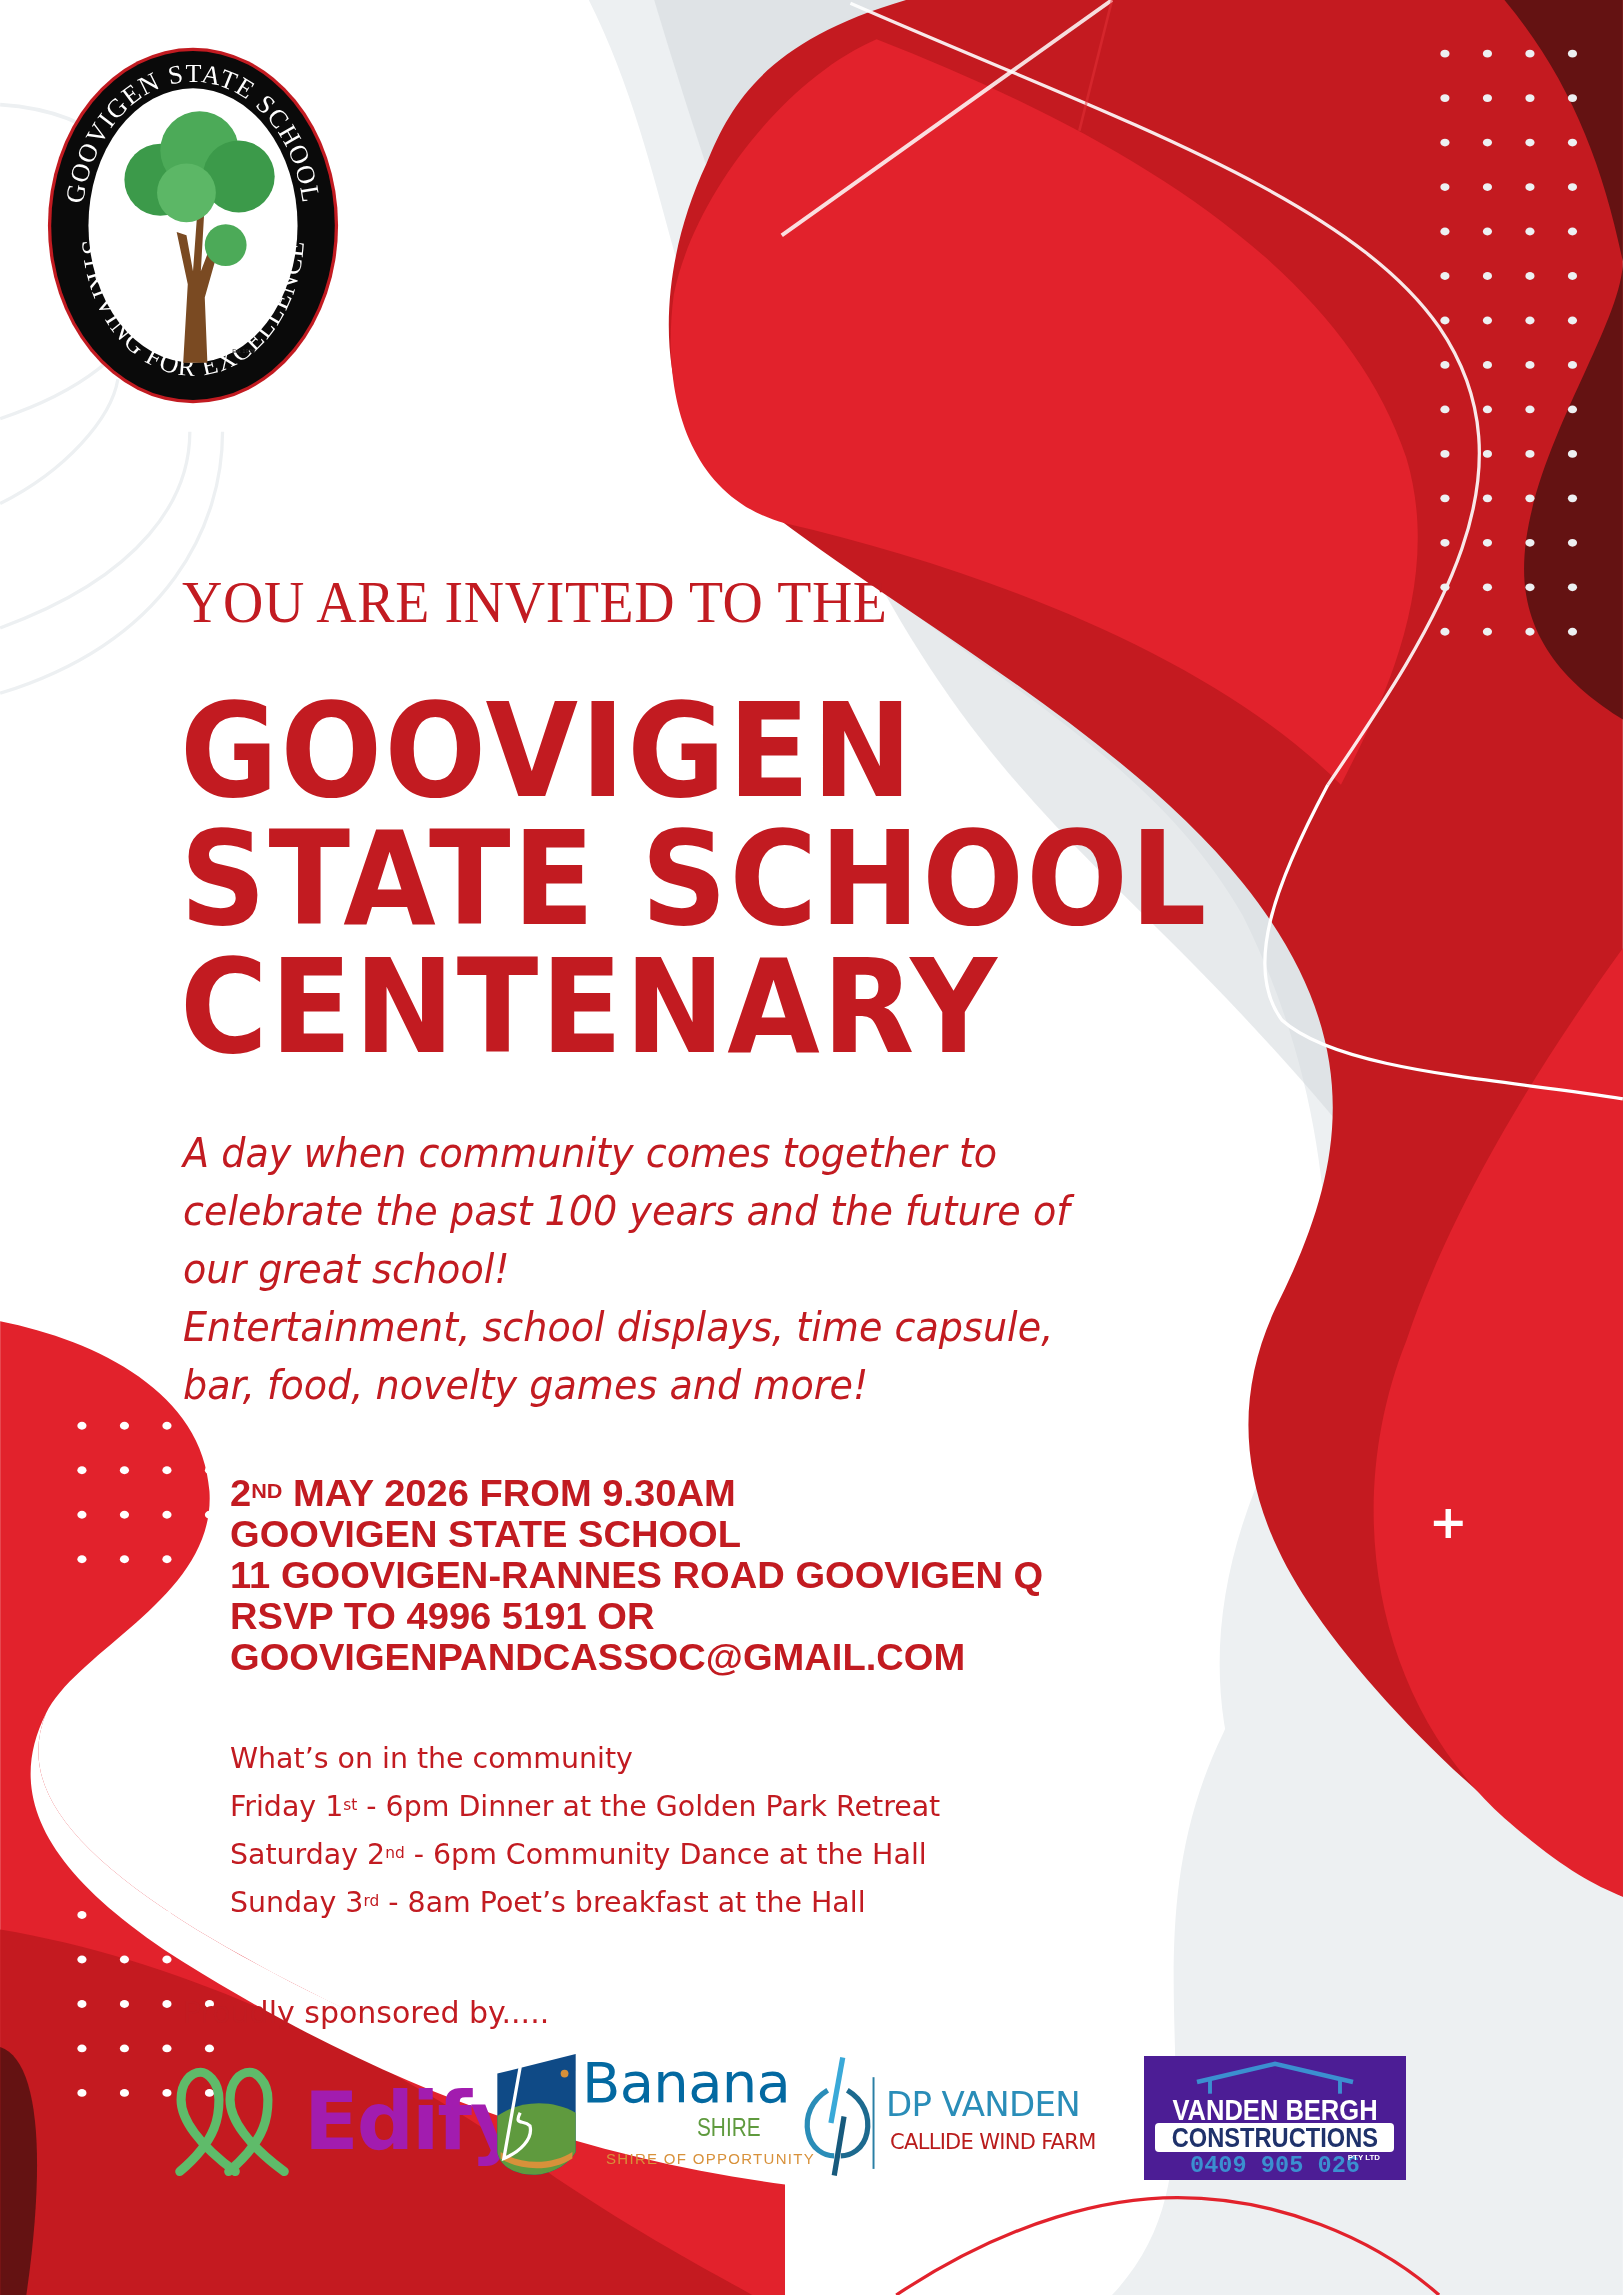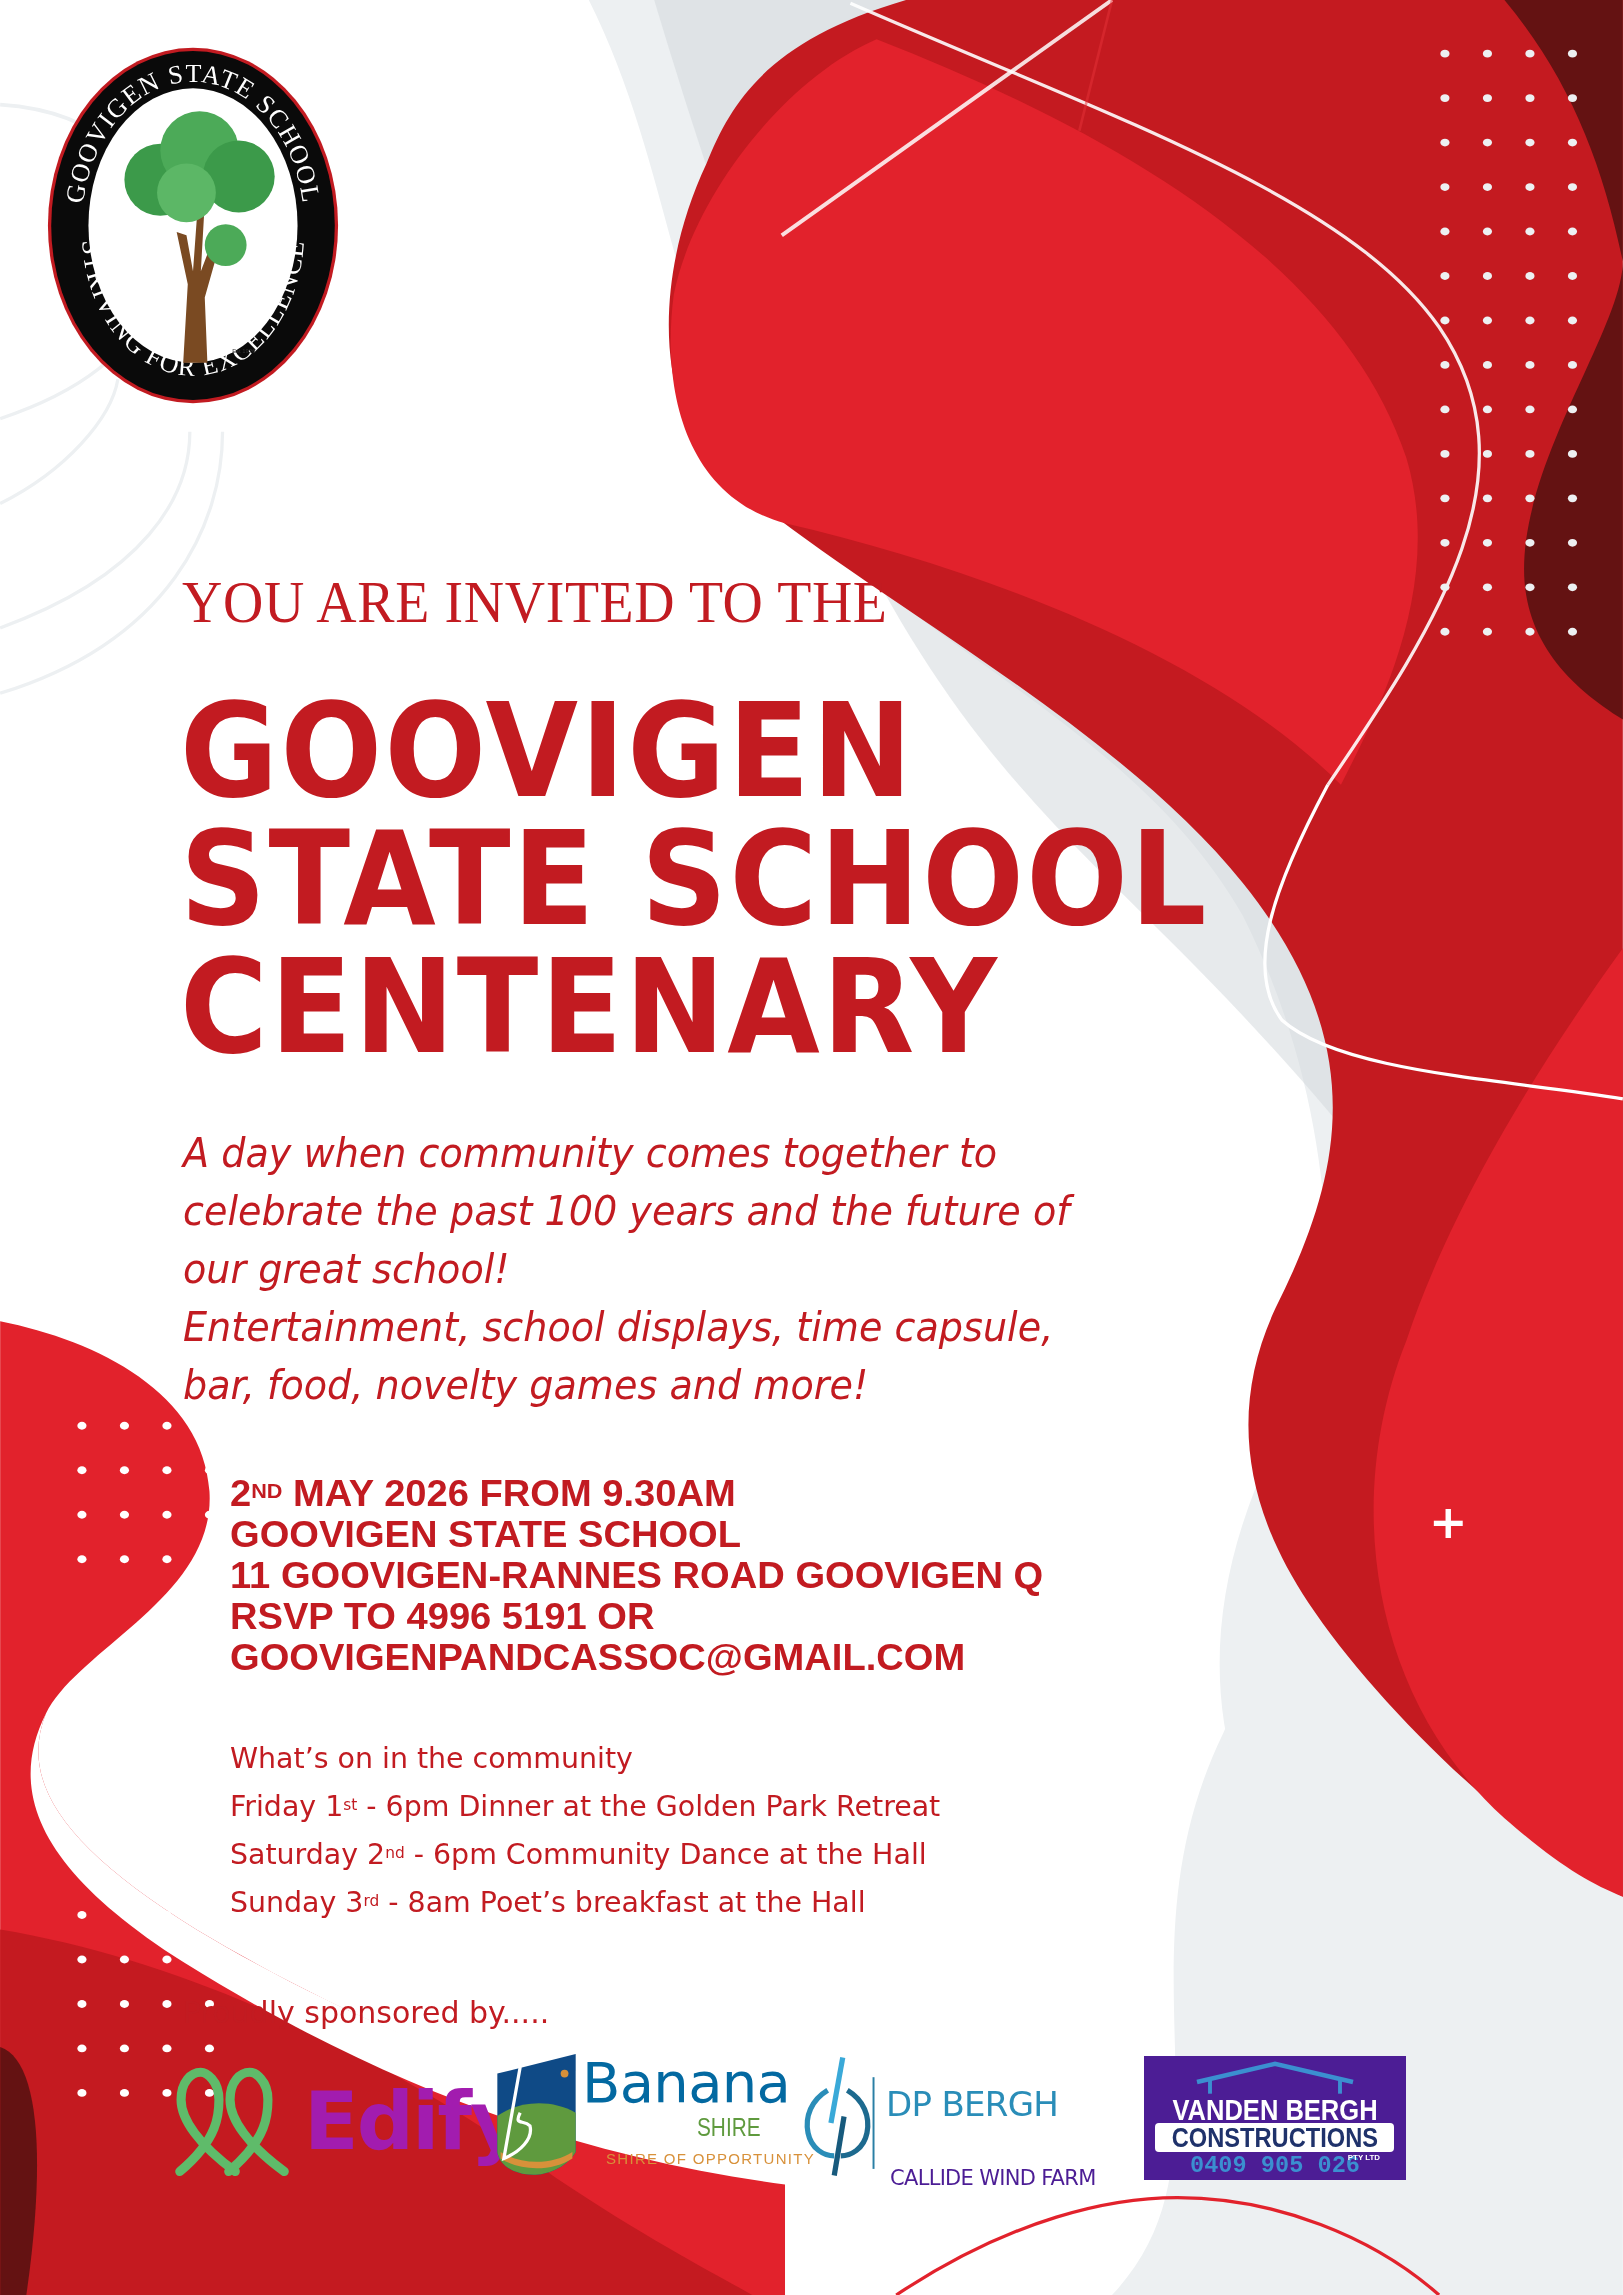--- a/index.html
+++ b/index.html
@@ -35,21 +35,21 @@
   #sponsors { left:173px; top:2054px; width:1276px; height:137px; }
   .sponsor { position:absolute; }
   #edify { left:0; top:13px; width:301px; height:111px; }
   #edify-text { position:absolute; left:131px; top:7.9px; font-family:"DejaVu Sans", sans-serif; font-weight:bold; font-size:80px; color:#a21caf; letter-spacing:-2px; }
   #banana { left:321px; top:0px; width:288px; height:124px; }
   #banana-name { position:absolute; left:88px; top:-3.9px; font-family:"DejaVu Sans", sans-serif; font-weight:normal; font-size:56px; color:#0369a1; letter-spacing:-0.7px; }
   #banana-shire { position:absolute; left:203px; top:58px; font-family:"Liberation Sans", sans-serif; font-size:26px; color:#5f9a3e; transform:scaleX(0.8); transform-origin:left top; }
   #banana-tag { position:absolute; left:92px; top:96px; font-family:"Liberation Sans", sans-serif; font-size:15px; color:#d8913a; letter-spacing:1.3px; white-space:nowrap;margin-left:20px; }
   #dpenergy { left:625px; top:-3.3px; width:327px; height:131px; }
   #dp-name { position:absolute; left:88px; top:33px; font-family:"DejaVu Sans", sans-serif; font-size:34px; color:#2a8db8; white-space:nowrap; letter-spacing:-0.7px; }
-  #dp-sub { position:absolute; left:92px; top:79px; font-family:"DejaVu Sans", sans-serif; font-size:21px; color:#4c1d95; white-space:nowrap; letter-spacing:-0.7px;margin-top:36px; }
+  #dp-sub { position:absolute; left:92px; top:79px; font-family:"DejaVu Sans", sans-serif; font-size:21px; color:#b91c1c; white-space:nowrap; letter-spacing:-0.7px; }
   #vdb { left:971px; top:2px; width:262px; height:124px; background:#4c1d95; }
   #vdb-1 { position:absolute; left:0; width:100%; top:38px; text-align:center; font-family:"Liberation Sans", sans-serif; font-weight:bold; font-size:29px; color:#fff; transform:scaleX(0.88); }
   #vdb-2 { position:absolute; left:11px; width:239px; top:67px; height:29px; background:#fff; border-radius:3.9px; }
   #vdb-2 span { display:block; text-align:center; font-family:"Liberation Sans", sans-serif; font-weight:bold; font-size:27.5px; line-height:29px; color:#1f326b; transform:scaleX(0.86); }
   #vdb-3 { position:absolute; left:0; width:100%; top:96px; text-align:center; font-family:Liberation Mono, monospace; font-weight:bold; font-size:23.6px; color:#3b8fd0; }
   #vdb-pty { position:absolute; right:26px; top:97px; font-family:"Liberation Sans", sans-serif; font-weight:bold; font-size:7.9px; color:#fff; }
 </style>
 </head>
 <body>
 
@@ -278,21 +278,21 @@
   </div>
 
   <div class="sponsor" id="dpenergy">
     <svg width="79" height="131" viewBox="0 0 120 200" style="position:absolute;left:0;top:0;">
       <path d="M45 60 C20 75 10 100 15 125 C20 150 40 160 55 160" stroke="#2a8db8" stroke-width="8" fill="none"></path>
       <path d="M75 60 C100 75 110 100 105 125 C100 150 80 160 65 160" stroke="#1d6a8f" stroke-width="8" fill="none"></path>
       <line x1="68" y1="10" x2="50" y2="110" stroke="#3aa9d8" stroke-width="8"></line>
       <line x1="70" y1="100" x2="55" y2="190" stroke="#175a7d" stroke-width="8"></line>
       <line x1="115" y1="40" x2="115" y2="180" stroke="#2a7fa5" stroke-width="3"></line>
     </svg>
-    <div id="dp-name">DP BERGH</div>
+    <div id="dp-name">DP VANDEN</div>
     <div id="dp-sub">CALLIDE WIND FARM</div>
   </div>
 
   <div class="sponsor" id="vdb">
     <svg width="262" height="39" viewBox="0 0 400 60" style="position:absolute;left:0;top:0;">
       <path d="M80 40 L200 12 L320 40" stroke="#3b8fd0" stroke-width="7" fill="none"></path>
       <line x1="100" y1="36" x2="100" y2="58" stroke="#3b8fd0" stroke-width="6"></line>
       <line x1="300" y1="36" x2="300" y2="58" stroke="#3b8fd0" stroke-width="6"></line>
     </svg>
     <div id="vdb-1">VANDEN BERGH</div>

